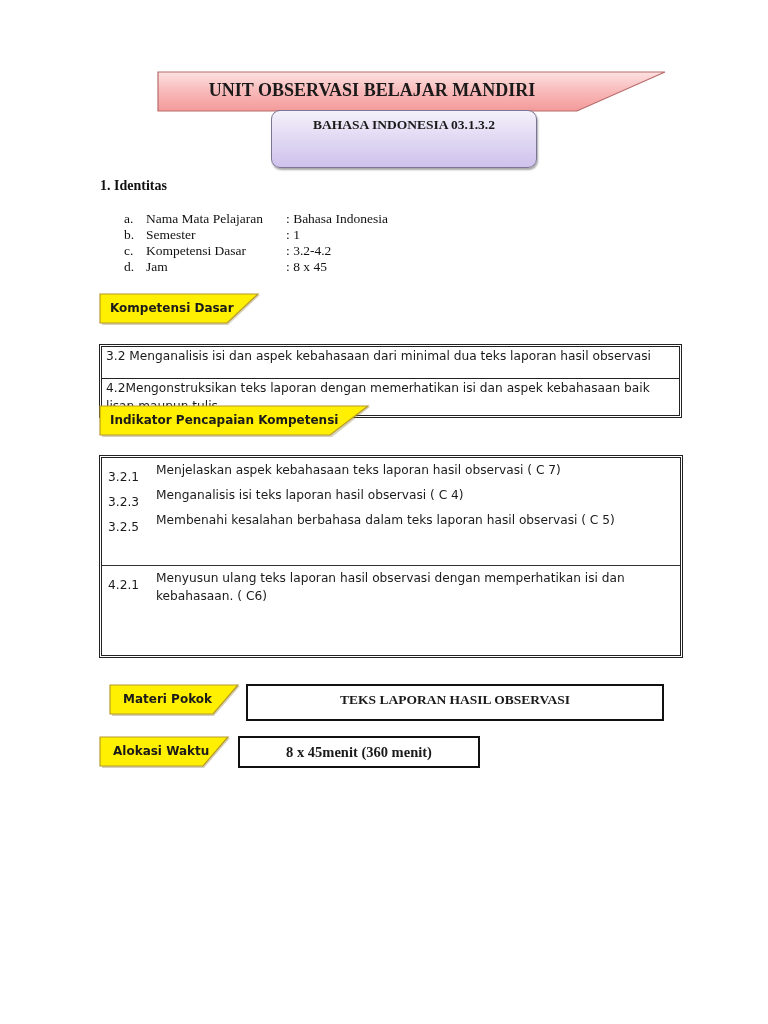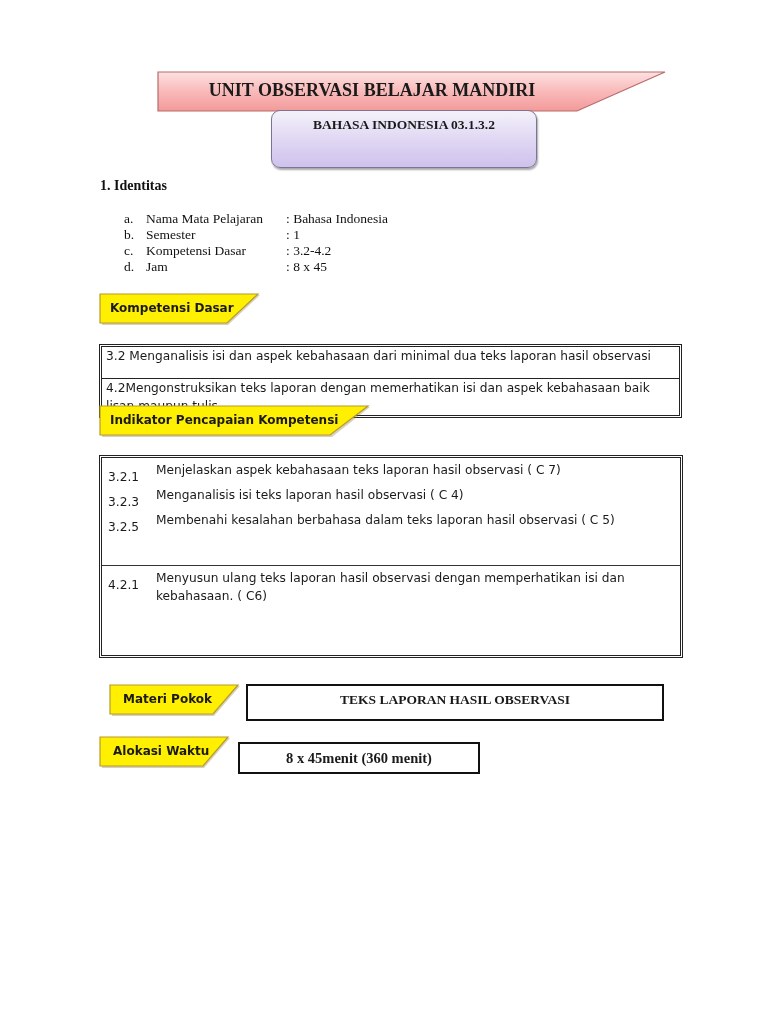--- a/index.html
+++ b/index.html
@@ -40,21 +40,21 @@
   .ind-table { left:99px; top:455px; width:584px; height:203px; border:3px double #222; box-sizing:border-box; }
   .ind-group { padding:3px 6px 0 6px; box-sizing:border-box; }
   .ind-group.g1 { height:108px; border-bottom:1px solid #333; }
   .ind-row { display:flex; font-family:"DejaVu Sans", sans-serif; font-size:12.2px; line-height:18px; color:#1a1a1a; }
   .ind-num { width:48px; flex:none;margin-top:7px; }
   .ind-text { flex:1; }
 
   .value-box { position:absolute; border:2px solid #111; box-sizing:border-box; text-align:center;
                font-family:"Liberation Serif", serif; font-weight:bold; color:#1a1a1a; background:#fff; }
   .materi-box { left:238px; top:684px; width:418px; height:37px; line-height:27px; font-size:13.5px;margin-left:8px; }
-  .waktu-box { left:238px; top:736px; width:242px; height:32px; line-height:28px; font-size:14.5px;margin-top:6px; }
+  .waktu-box { left:238px; top:736px; width:242px; height:32px; line-height:28px; font-size:14.5px; }
 </style>
 </head>
 <body>
 
 <div class="abs title-banner">
   <svg width="512" height="44" viewBox="0 0 512 44">
     <defs>
       <linearGradient id="pinkGrad" x1="0" y1="0" x2="0" y2="1">
         <stop offset="0" stop-color="#fde1e1"></stop>
         <stop offset="0.5" stop-color="#f9b9b9"></stop>

